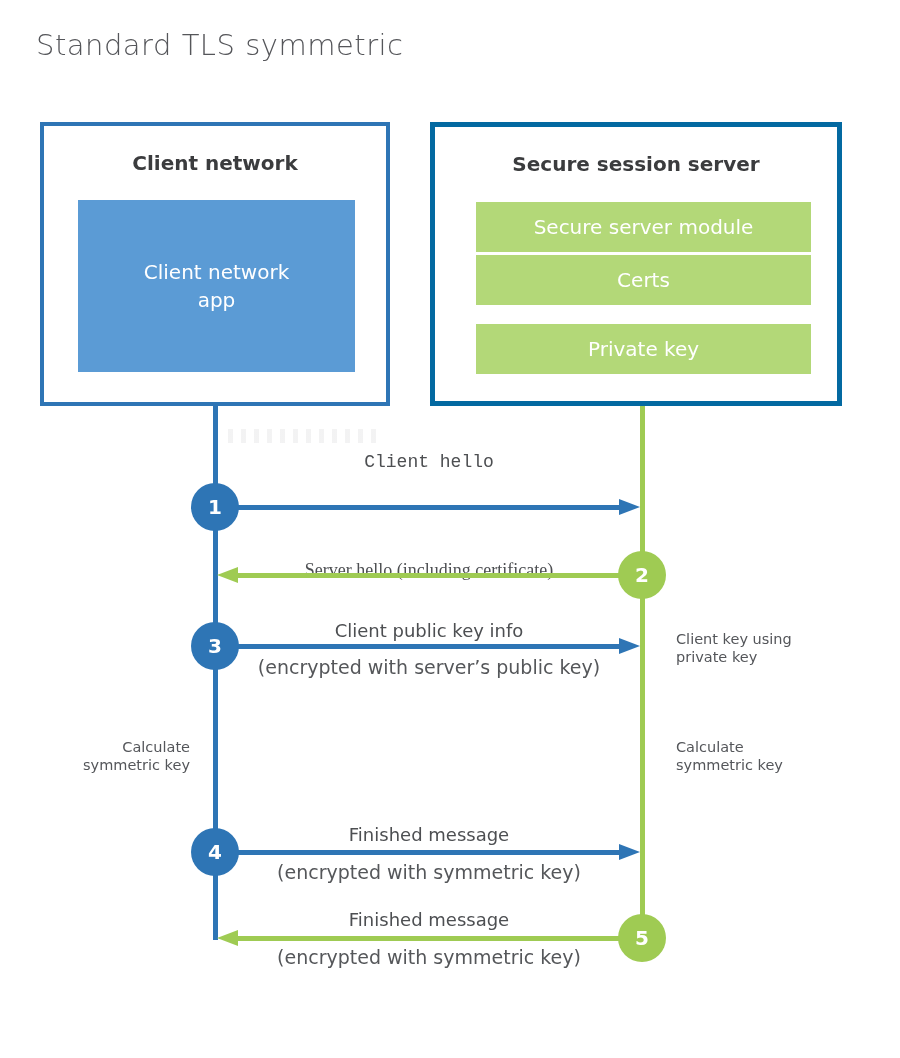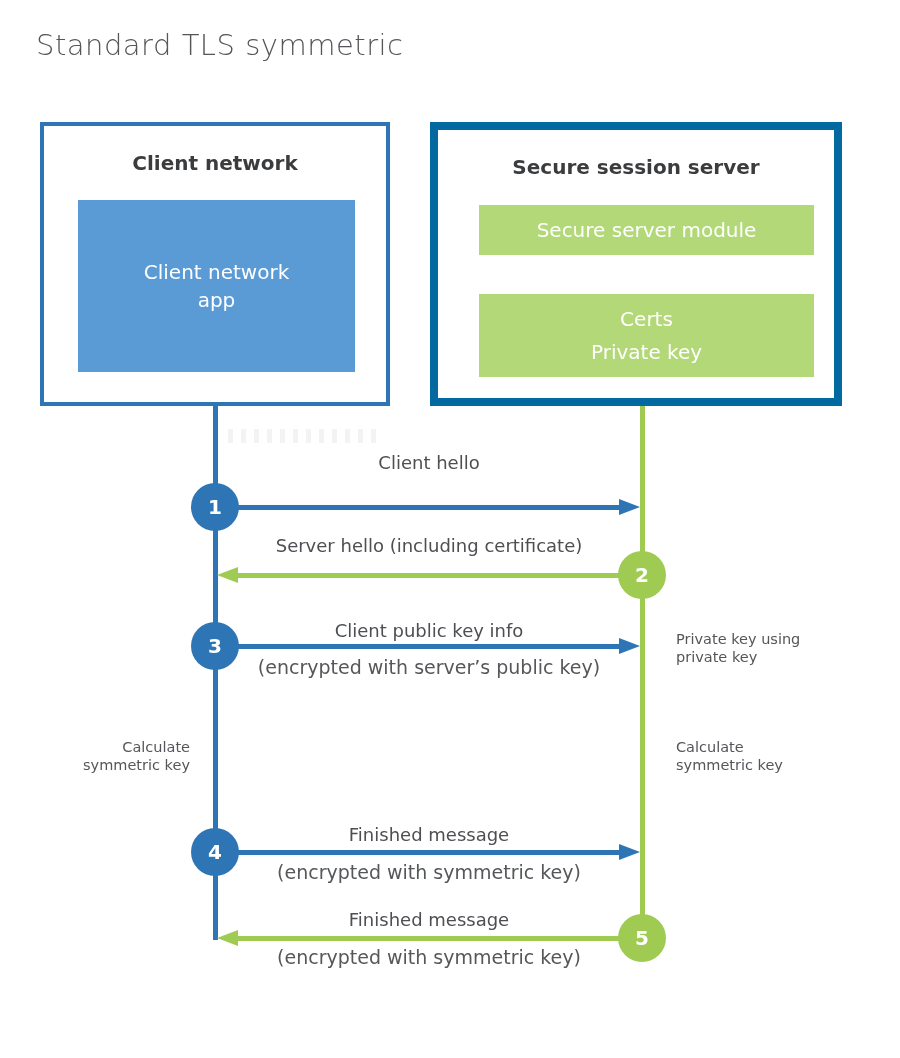--- a/index.html
+++ b/index.html
@@ -19,21 +19,21 @@
     left: 36px; top: 28px;
     font-size: 29px;
     font-weight: 300;
     letter-spacing: 0.5px;
     color: #55565a;
   }
 
   
   .box { position: absolute; top: 122px; height: 284px; background: #fff; }
   .box.client { left: 40px;  width: 350px; border: 4px solid #2e75b5; }
-  .box.server { left: 430px; width: 412px; border: 8px solid #0369a1; }
+  .box.server { left: 430px; width: 412px; border: 5px solid #0369a1; }
 
   .box-title {
     position: absolute;
     left: 0; right: 0; top: 25px;
     text-align: center;
     font-size: 20px;
     font-weight: bold;
     color: #3b3c3e;
   }
 
@@ -52,21 +52,21 @@
 
   .server-bar {
     position: absolute;
     left: 41px; width: 335px; height: 50px;
     background: #b3d878;
     color: #ffffff;
     font-size: 20px;
     display: flex; align-items: center; justify-content: center;
   }
   .server-bar.bar1 { top: 75px; }
-  .server-bar.bar2 { top: 128px; margin-top: 36px; }
+  .server-bar.bar2 { top: 128px; }
   .server-bar.bar3 { top: 197px; }
 
   
   .vline { position: absolute; top: 406px; width: 5px; height: 534px; }
   .vline.blue  { left: 213px; background: #2e75b5; }
   .vline.green { left: 640px; background: #9fcb53; }
 
   .faint-artifact {
     position: absolute;
     left: 228px; top: 429px;
@@ -117,22 +117,22 @@
   .a5-line { left: 238px; top: 936px; width: 382px; }
 
   
   .msg-label, .msg-sub {
     position: absolute;
     left: 239px; width: 380px;
     text-align: center;
   }
   .msg-label { font-size: 18px; color: #4d4f52; }
   .msg-sub   { font-size: 19px; color: #55575a; }
-  .l1  { top: 452px; }
-  .l2  { top: 535px; }
+  .l1  { top: 452px; font-family: Liberation Mono, monospace; }
+  .l2  { top: 560px; font-family: Liberation Serif, serif; }
   .l3a { top: 620px; }
   .l3b { top: 656px; }
   .l4a { top: 824px; }
   .l4b { top: 861px; }
   .l5a { top: 909px; }
   .l5b { top: 946px; }
 
   
   .side-note {
     position: absolute;
@@ -178,21 +178,21 @@
   <div class="arrow-head left green a2-head"></div>
   <div class="arrow-line green a2-line"></div>
   <div class="step green s2">2</div>
 
   <div class="msg-label l3a">Client public key info</div>
   <div class="msg-sub l3b">(encrypted with server’s public key)</div>
   <div class="arrow-line blue a3-line"></div>
   <div class="arrow-head right blue a3-head"></div>
   <div class="step blue s3">3</div>
 
-  <div class="side-note note-decrypt">Private key using
+  <div class="side-note note-decrypt">Client key using
 private key</div>
   <div class="side-note note-calc-left">Calculate
 symmetric key</div>
   <div class="side-note note-calc-right">Calculate
 symmetric key</div>
 
   <div class="msg-label l4a">Finished message</div>
   <div class="msg-sub l4b">(encrypted with symmetric key)</div>
   <div class="arrow-line blue a4-line"></div>
   <div class="arrow-head right blue a4-head"></div>

